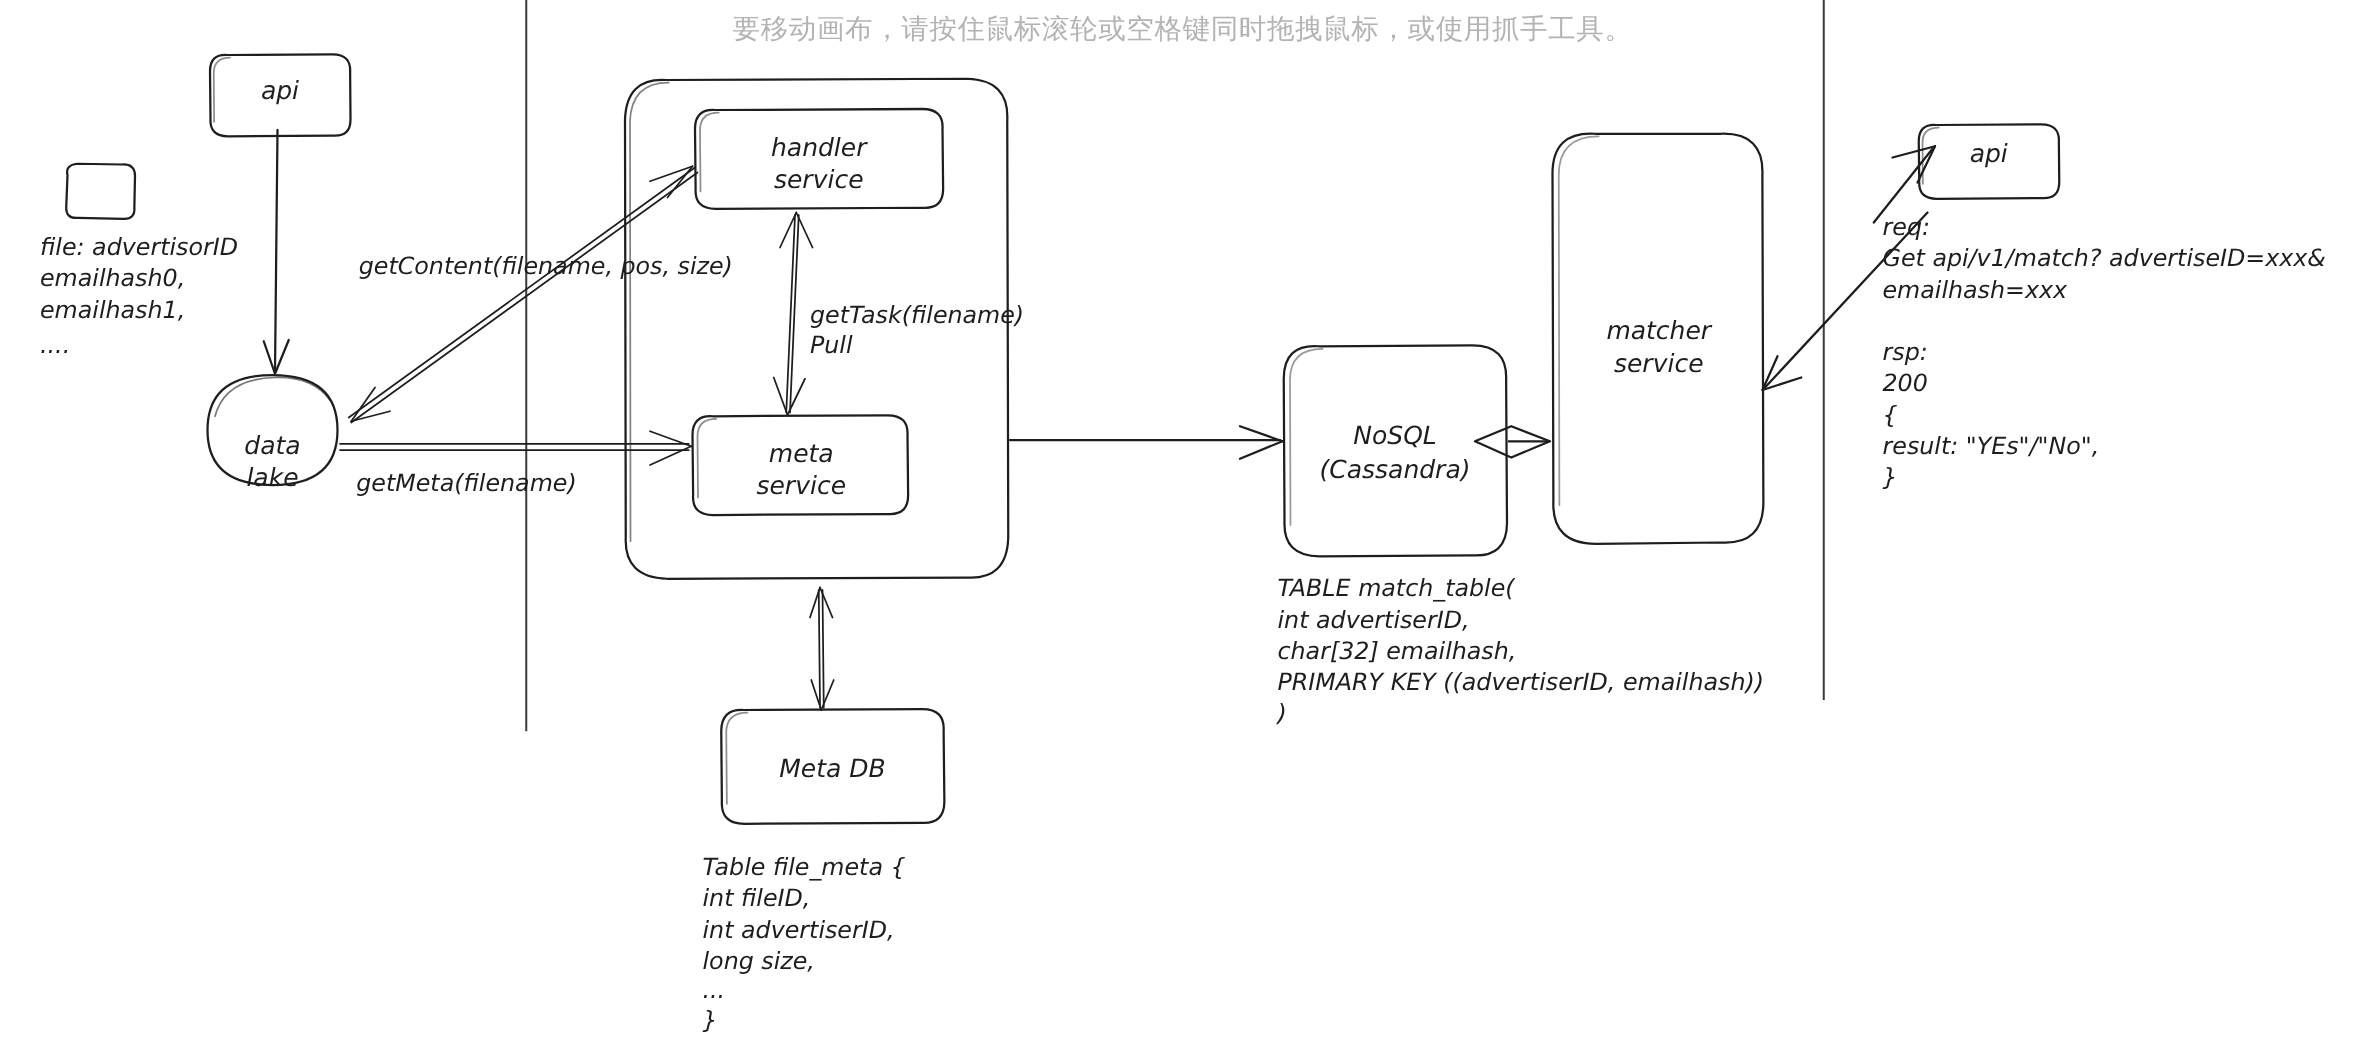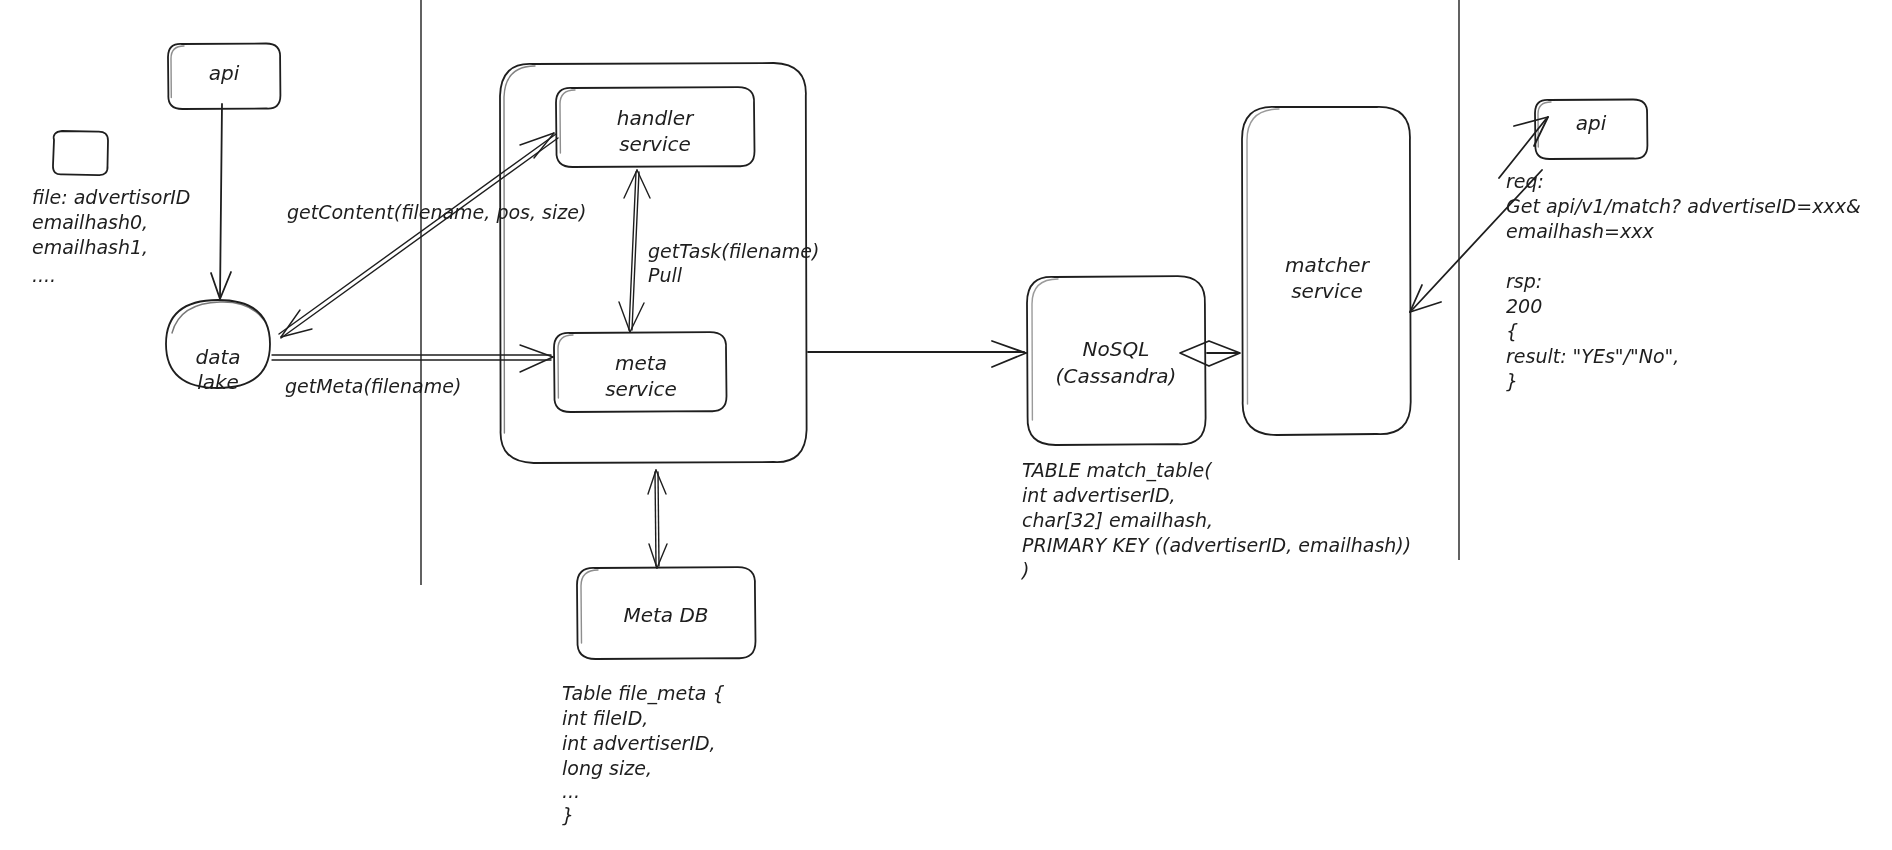--- a/index.html
+++ b/index.html
@@ -74,20 +74,21 @@
     stroke: #3a3a3a;
     stroke-width: 1.6;
     fill: none;
   }
 </style>
 </head>
 <body>
 
 <div id="canvas-root">
 
+  <div id="hint-banner">要移动画布，请按住鼠标滚轮或空格键同时拖拽鼠标，或使用抓手工具。</div>
 
   <svg id="scene" viewBox="0 0 1892 850">
 
     <g>
       <path class="frame-line" d="M421,0 L421,585"></path>
     </g>
     <g>
       <path class="frame-line" d="M1459,0 L1459,560"></path>
     </g>
 

